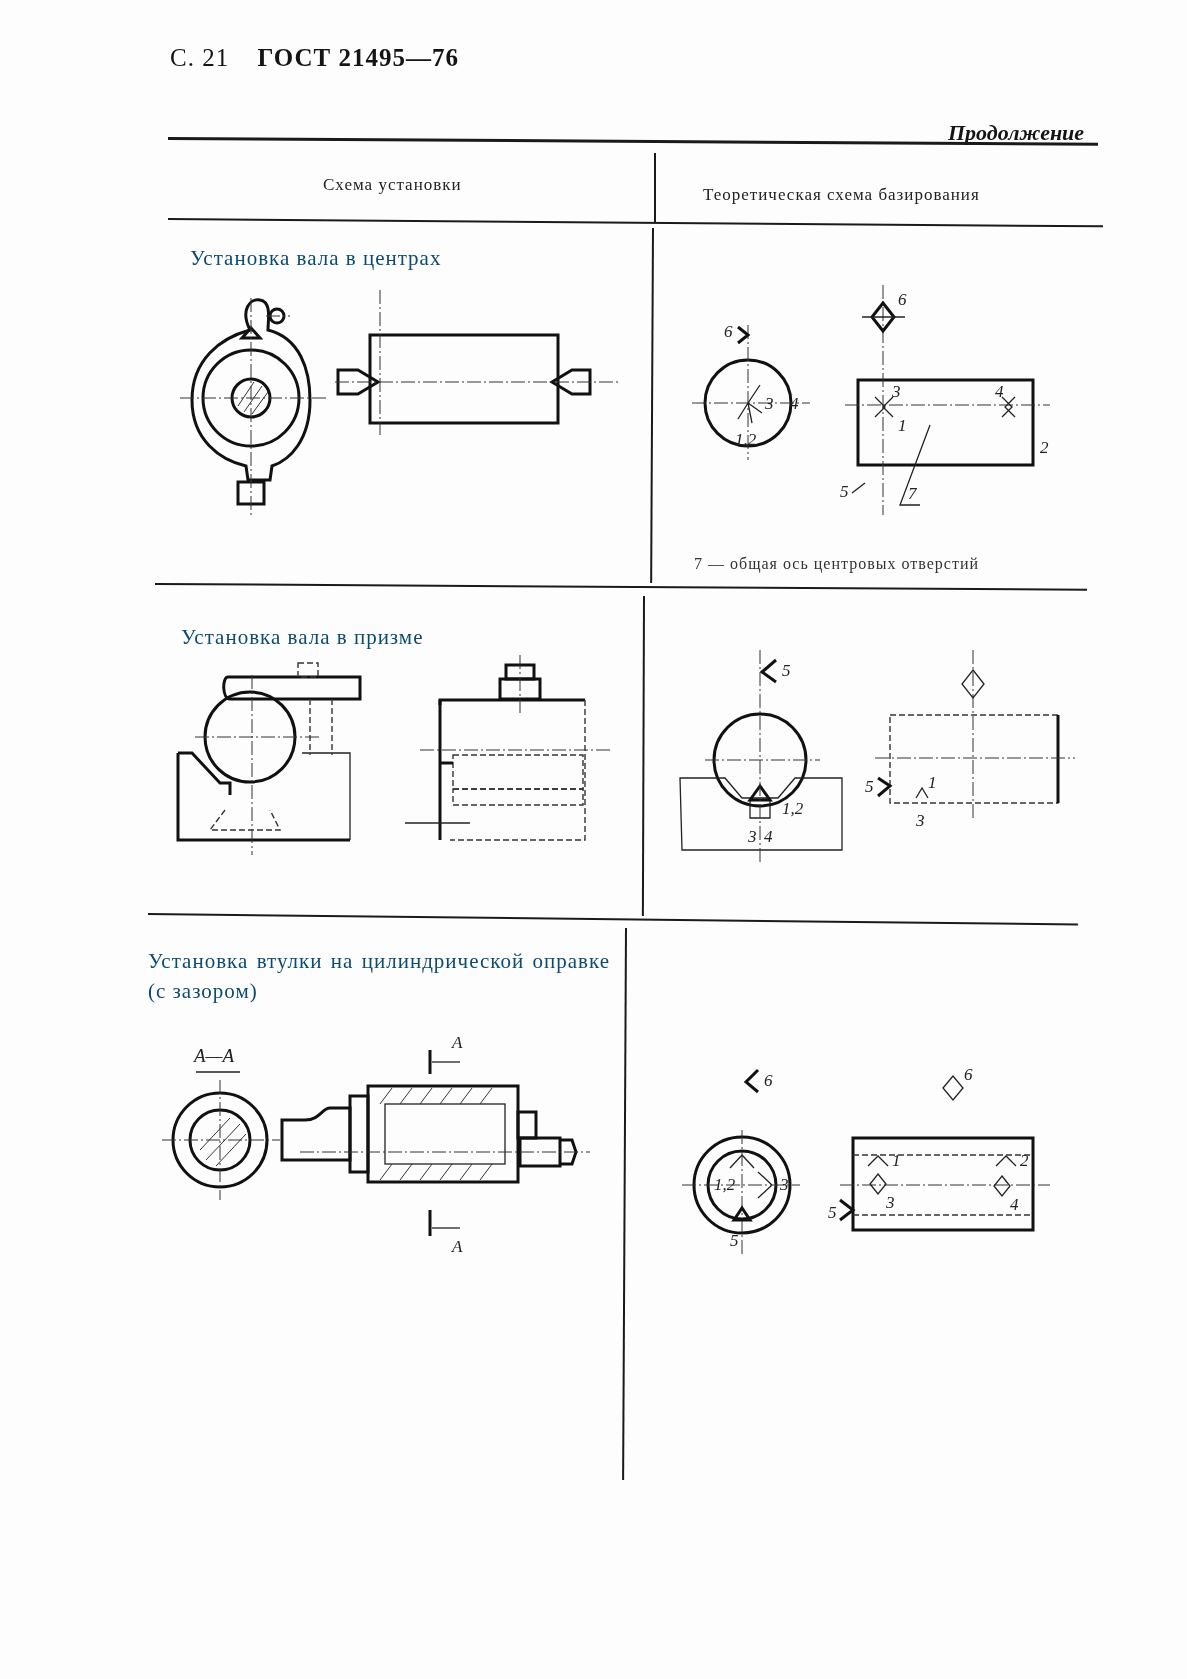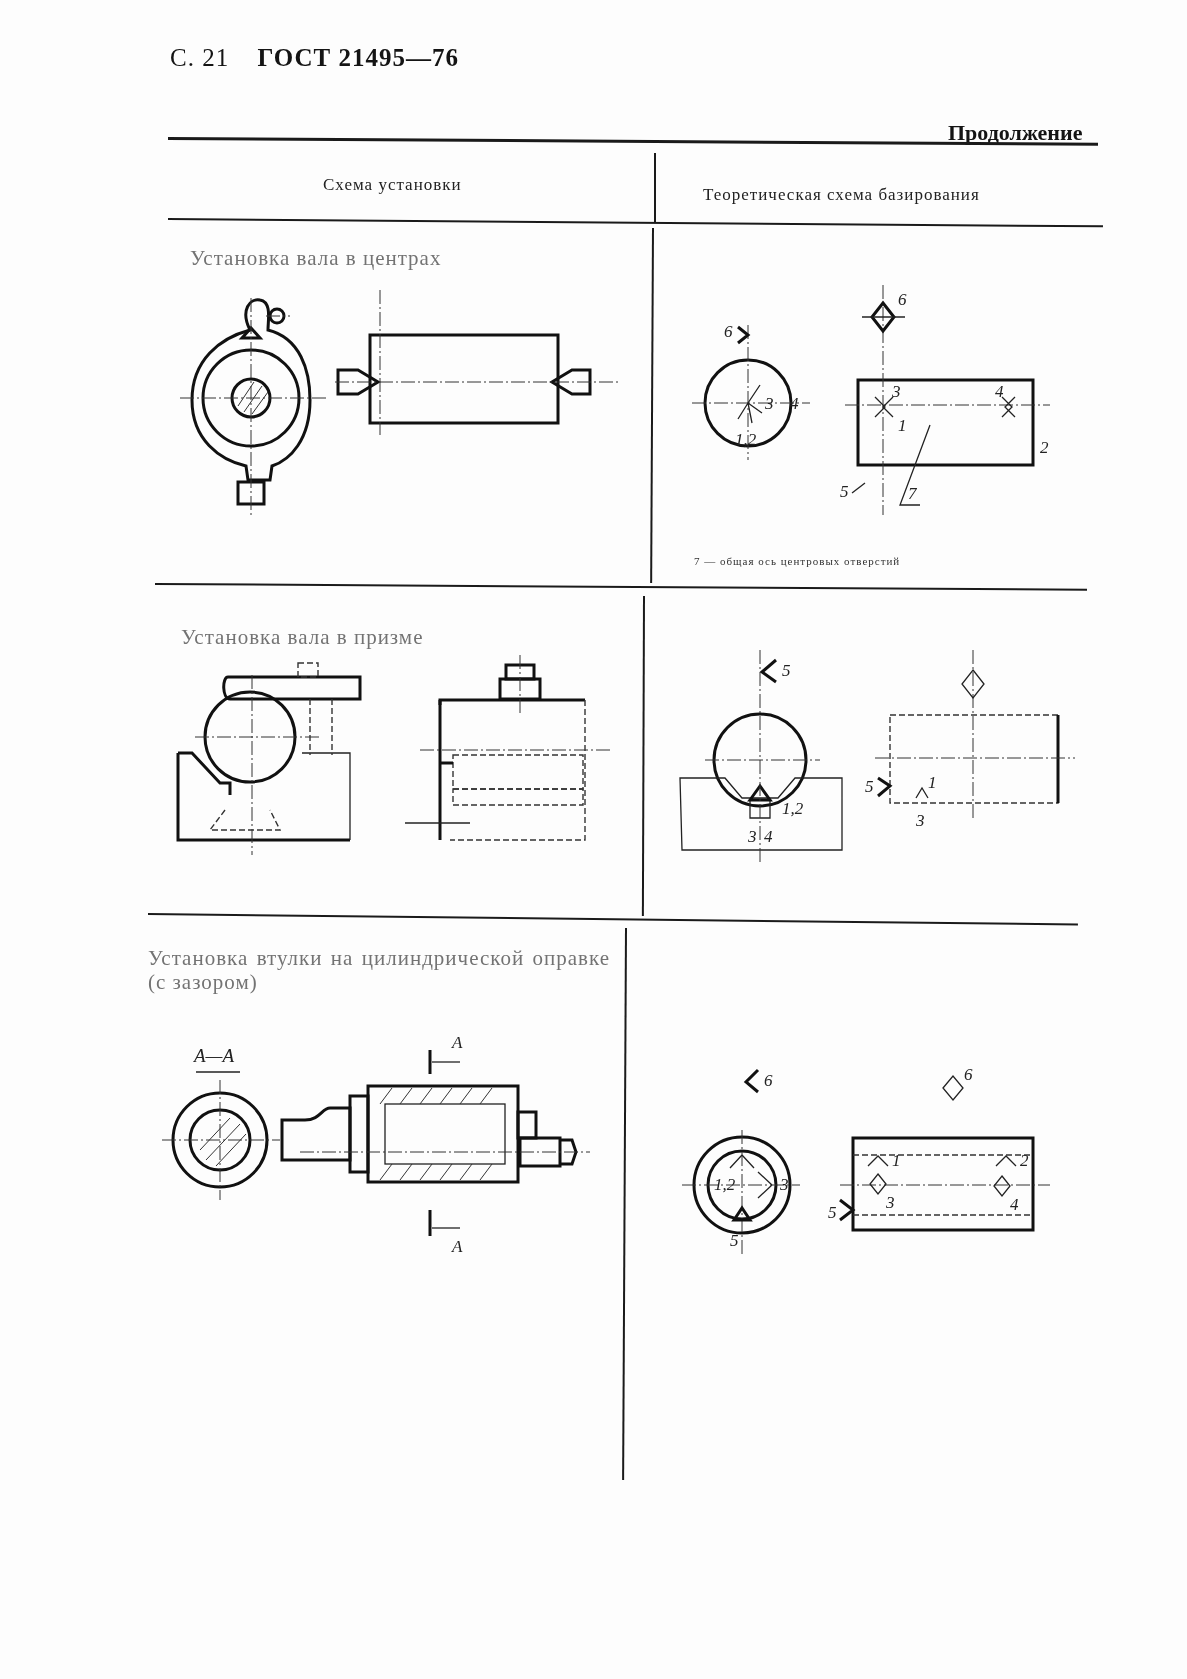--- a/index.html
+++ b/index.html
@@ -1,28 +1,28 @@
 <!DOCTYPE html>
 <html><head>
 <meta charset="utf-8">
 <style>
   html, body { margin: 0; padding: 0; background: #fdfdfd; }
   body { width: 1187px; height: 1679px; position: relative; overflow: hidden;
          font-family: "Liberation Serif", "DejaVu Serif", serif; color: #141414; }
   .abs { position: absolute; }
   .page-header { left: 170px; top: 44px; font-size: 25px; letter-spacing: 1px; }
   .page-header .std { font-weight: bold; margin-left: 21px; }
-  .continuation { left: 948px; top: 120px; font-size: 22px; font-weight: bold; }
+  .continuation { left: 948px; top: 120px; font-size: 22px; font-style: italic; font-weight: bold; }
   .hline { position: absolute; height: 0; border-top: 2px solid #1a1a1a; transform-origin: left center; }
   .hline.thick { border-top-width: 3px; }
   .vline { position: absolute; width: 0; border-left: 2px solid #1a1a1a; transform-origin: top center; }
   .col-head { font-size: 17px; letter-spacing: 1px; color: #222; }
-  .row-title { font-size: 21px; letter-spacing: 1px; color: #737373; }
-  .row-title.just { text-align: justify; text-align-last: left; width: 462px; line-height: 24px; }
-  .note { font-size: 11px; letter-spacing: 1px; color: #333; }
+  .row-title { font-size: 21px; letter-spacing: 1px; color: #0c4a6e; }
+  .row-title.just { text-align: justify; text-align-last: left; width: 462px; line-height: 30px; }
+  .note { font-size: 16px; letter-spacing: 1px; color: #333; }
   svg { position: absolute; overflow: visible; }
   svg .thk { stroke: #111; stroke-width: 3; fill: none; }
   svg .thn { stroke: #222; stroke-width: 1.3; fill: none; }
   svg .axis { stroke: #333; stroke-width: 1; fill: none; stroke-dasharray: 14 3 2 3; }
   svg .hid { stroke: #333; stroke-width: 1.4; fill: none; stroke-dasharray: 6 3; }
   svg .hatch { stroke: #333; stroke-width: 1; }
   svg text { font-family: "Liberation Serif", serif; font-style: italic; font-size: 17px; fill: #222; }
 </style>
 </head>
 <body>

